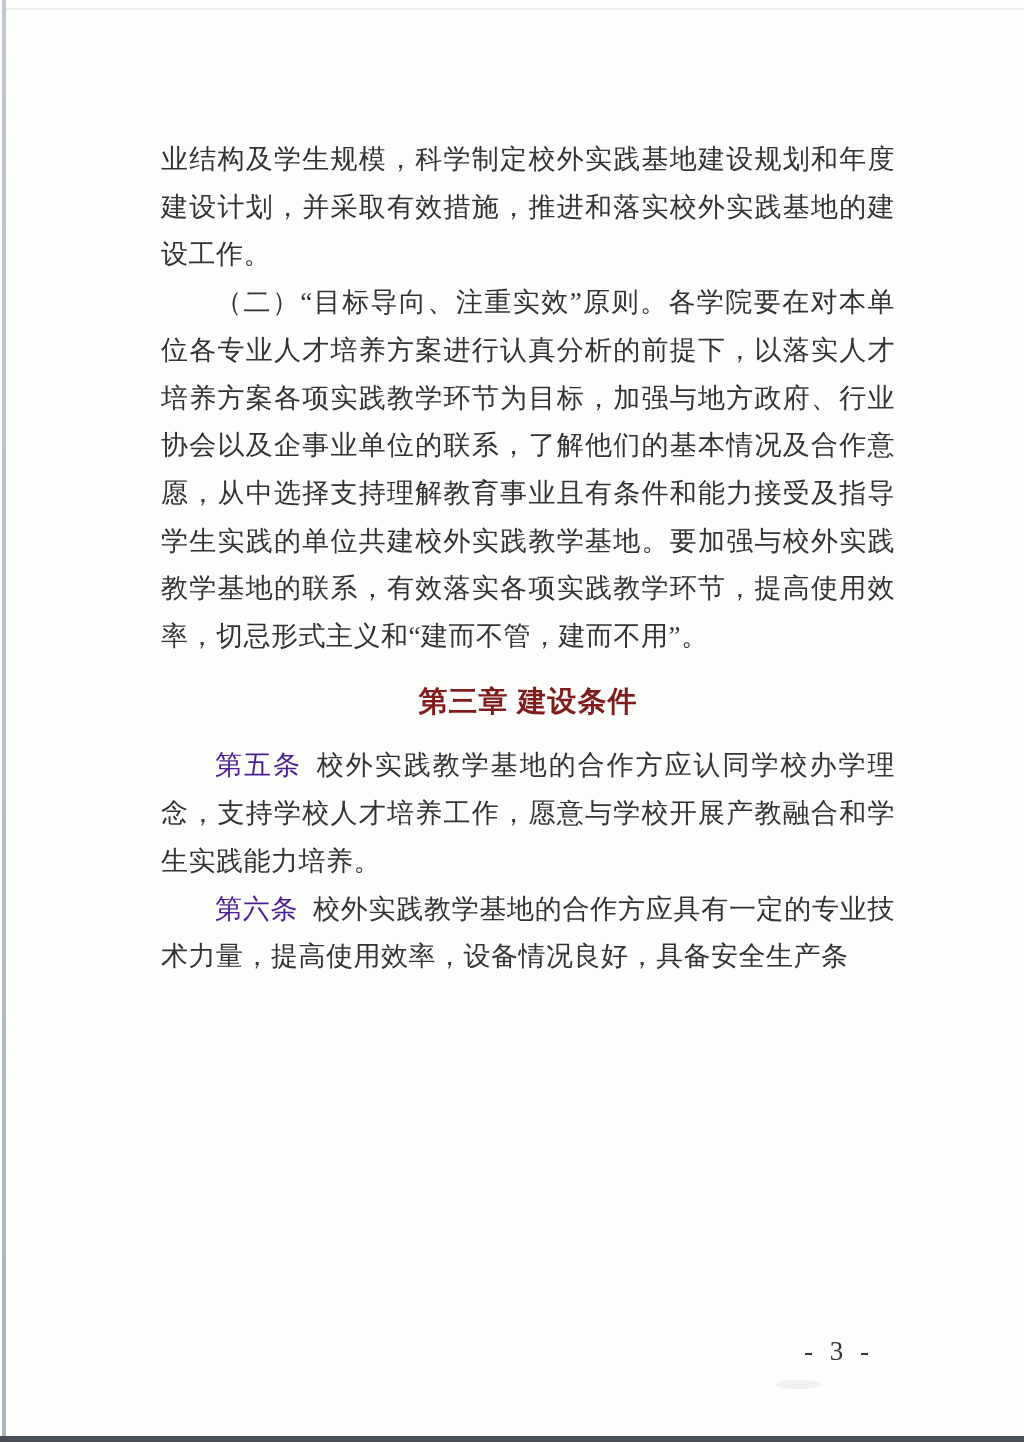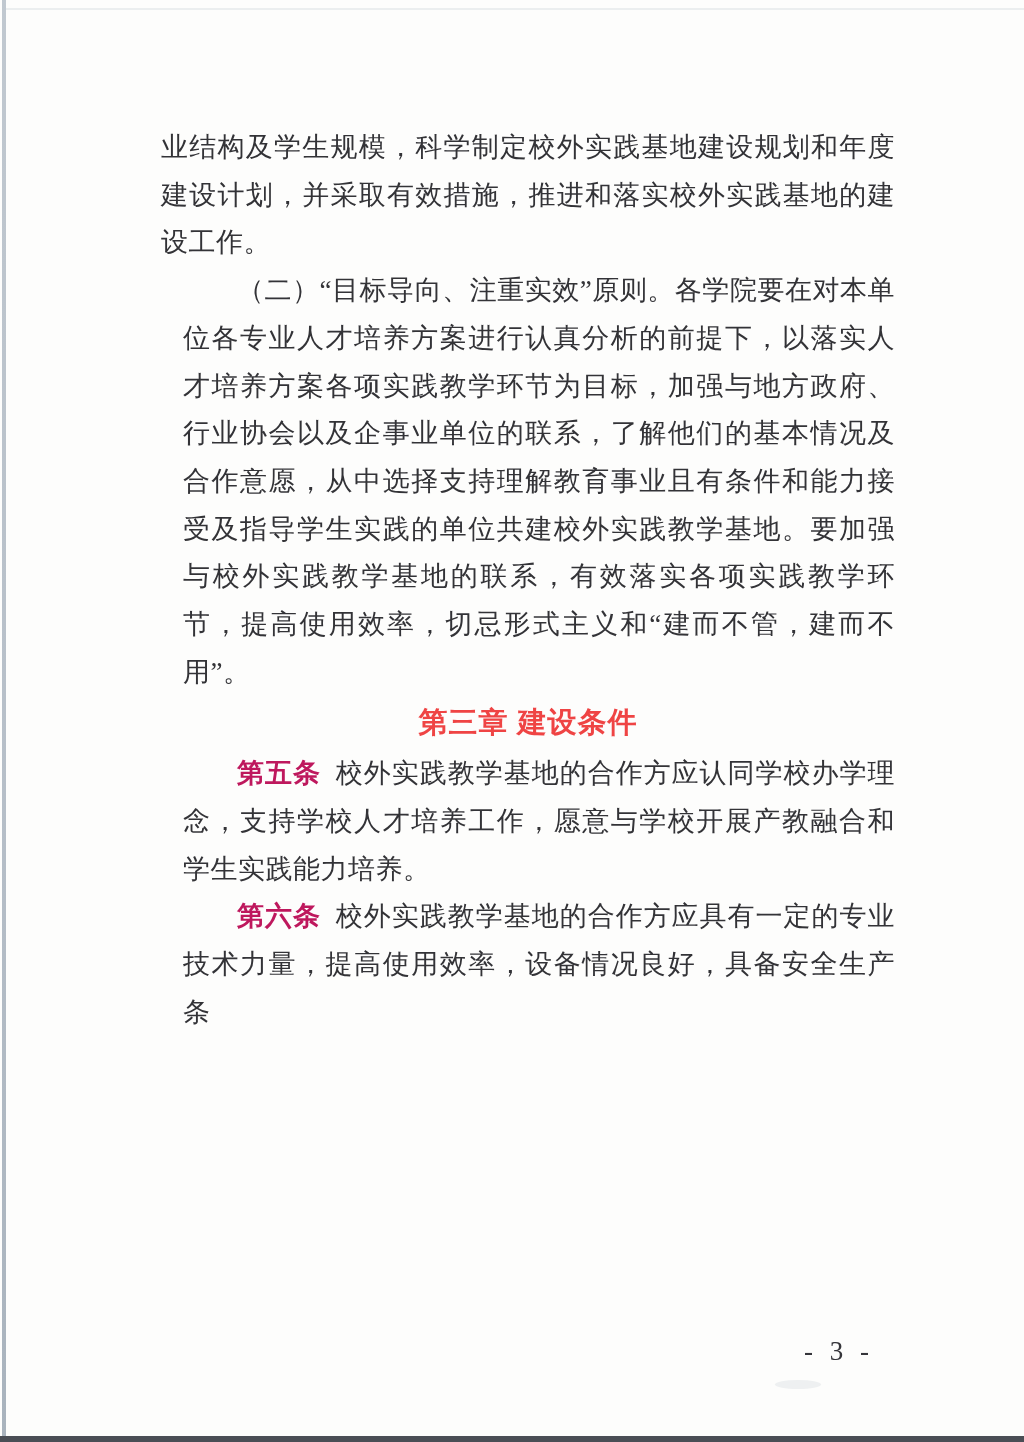--- a/index.html
+++ b/index.html
@@ -47,51 +47,50 @@
     top: 1380px;
     width: 46px;
     height: 9px;
     border-radius: 50%;
     background: #eef0f1;
   }
   
   .content {
     position: absolute;
     left: 161px;
-    top: 124px;
+    top: 136px;
     width: 734px;
     font-family: "Liberation Serif", "DejaVu Serif", serif;
     font-size: 27px;
     line-height: 47.7px;
     color: #333337;
     text-align: justify;
     letter-spacing: 0.5px;
   }
   .para {
     margin: 0;
   }
   .para.indent {
     text-indent: 2em;
-    margin-left: 22px;
   }
   .chapter {
-    margin: 3px;
+    margin: 17px;
     font-family: "Liberation Sans", "DejaVu Sans", sans-serif;
     font-weight: 700;
     font-size: 29px;
     line-height: 47.7px;
     text-align: center;
     text-indent: 0;
-    color: #ef4444;
+    color: #7f1d1d;
     letter-spacing: 1px;
   }
   .term {
     font-family: "Liberation Sans", "DejaVu Sans", sans-serif;
-    font-weight: 700;
-    color: #be185d;
+    font-weight: 400;
+    color: #4c1d95;
     margin-right: 0.55em;
   }
   .page-number {
     position: absolute;
     top: 1336px;
     right: 150px;
     font-family: "Liberation Serif", "DejaVu Serif", serif;
     font-size: 27px;
     color: #35353a;
     letter-spacing: 5px;

